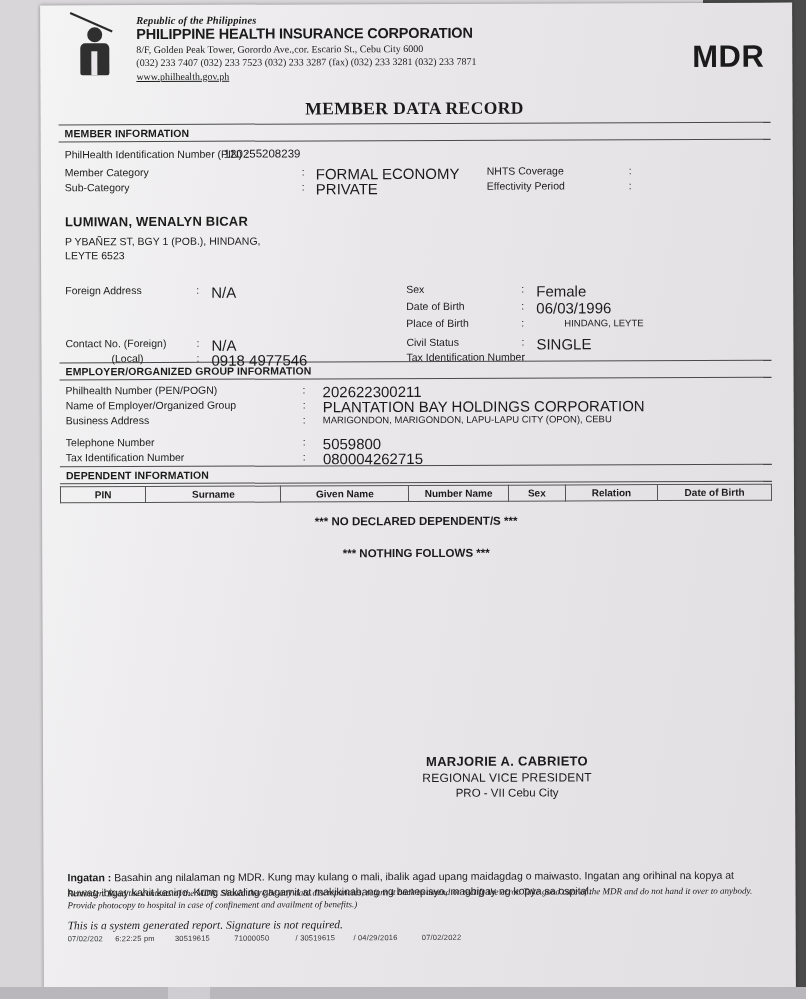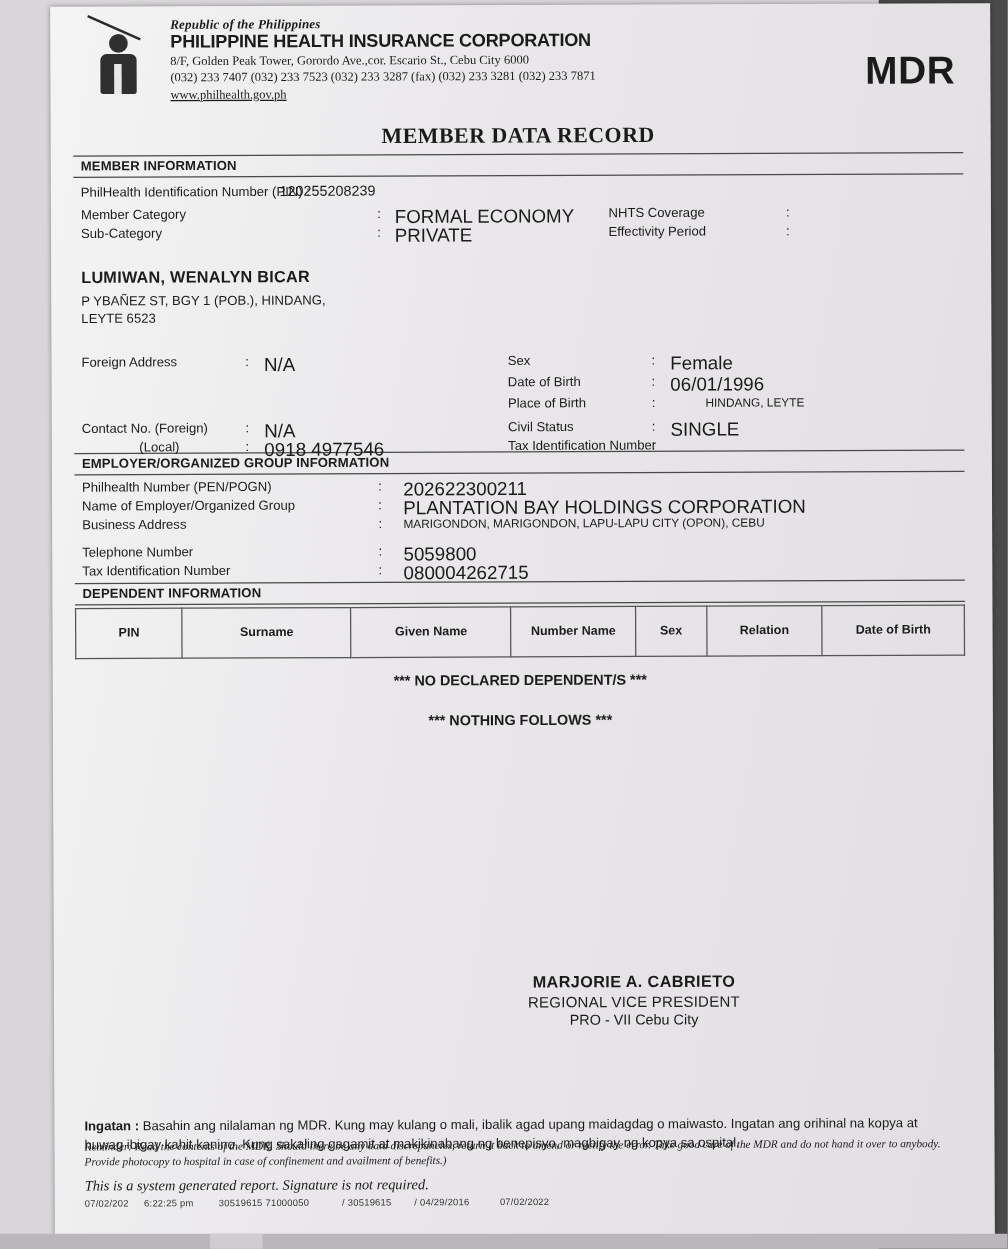--- a/index.html
+++ b/index.html
@@ -163,21 +163,21 @@
 
   table.dep {
     width: 100%;
     border-collapse: collapse;
     margin-top: 2px;
     font-size: 10px;
   }
   table.dep th {
     border: 1px solid #555;
     font-weight: bold;
-    padding: 14px 0;
+    padding: 2px 0;
     text-align: center;
     font-size: 10px;
   }
   .nodep {
     text-align: center;
     font-size: 11.5px;
     font-weight: bold;
     padding-top: 13px;
   }
   .nothing {
@@ -317,21 +317,21 @@
         <div class="lbl" style="left:52px; top:68px;">(Local)</div>
         <div class="colon" style="left:137px; top:68px;">:</div>
         <div class="val" style="left:152px; top:68px;">0918 4977546</div>
 
         <div class="lbl" style="left:347px; top:0;">Sex</div>
         <div class="colon" style="left:462px; top:0;">:</div>
         <div class="val" style="left:477px; top:0;">Female</div>
 
         <div class="lbl" style="left:347px; top:17px;">Date of Birth</div>
         <div class="colon" style="left:462px; top:17px;">:</div>
-        <div class="val" style="left:477px; top:17px;">06/01/1996</div>
+        <div class="val" style="left:477px; top:17px;">06/03/1996</div>
 
         <div class="lbl" style="left:347px; top:34px;">Place of Birth</div>
         <div class="colon" style="left:462px; top:34px;">:</div>
         <div class="val small" style="left:477px; top:35px;margin-left:28px;">HINDANG, LEYTE</div>
 
         <div class="lbl" style="left:347px; top:53px;">Civil Status</div>
         <div class="colon" style="left:462px; top:53px;">:</div>
         <div class="val" style="left:477px; top:53px;">SINGLE</div>
 
         <div class="lbl" style="left:347px; top:68px;">Tax Identification Number</div>
@@ -395,21 +395,21 @@
       <div class="footer">
         <div class="paalala overlapnote">
           <b>Ingatan :</b>
           <span>Basahin ang nilalaman ng MDR. Kung may kulang o mali, ibalik agad upang maidagdag o maiwasto. Ingatan ang orihinal na kopya at huwag ibigay kahit kanino. Kung sakaling gagamit at makikinabang ng benepisyo, magbigay ng kopya sa ospital.</span>
         </div>
         <div class="engl" style="margin-top:-12px; margin-left:0;">Reminder: Read the contents of the MDR. Should there be any data discrepancies, return it back to amend or rectify the error. Take good care of the MDR and do not hand it over to anybody. Provide photocopy to hospital in case of confinement and availment of benefits.)</div>
         <div class="sysnote">This is a system generated report.  Signature is not required.</div>
         <div class="stamp">
           <span style="margin-right:10px;">07/02/202</span>
           <span style="margin-right:18px;">6:22:25 pm</span>
-          <span style="">30519615</span>
+          <span style="margin-right:22px;">30519615</span>
           <span style="margin-right:24px;">71000050</span>
           <span style="margin-right:16px;">/ 30519615</span>
           <span style="margin-right:22px;">/ 04/29/2016</span>
           <span>07/02/2022</span>
         </div>
       </div>
 
     </div>
   </div>
 

